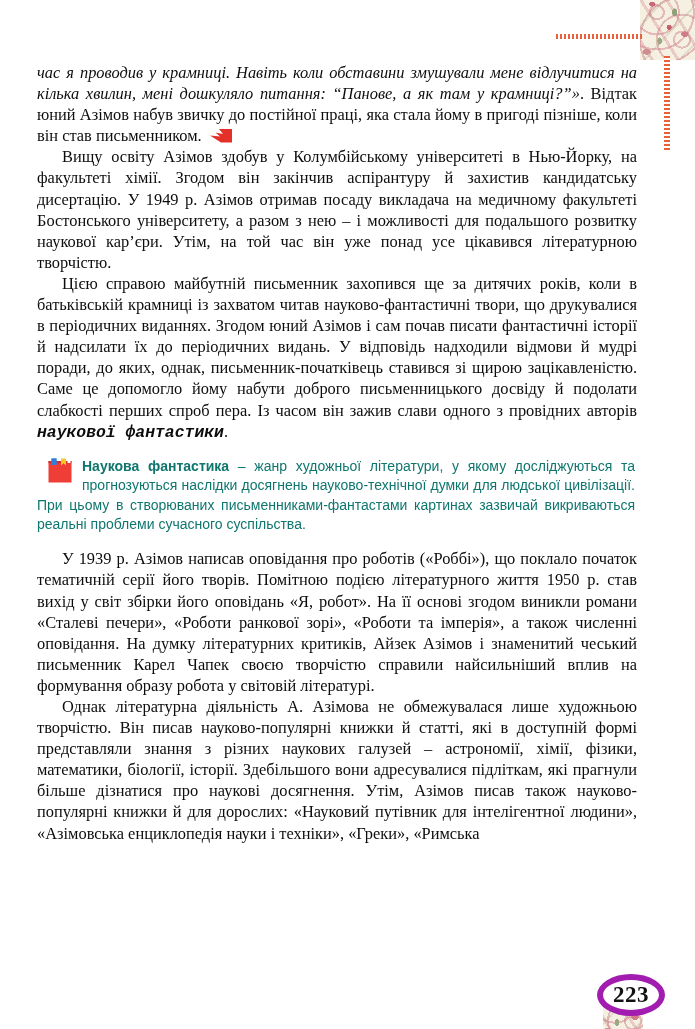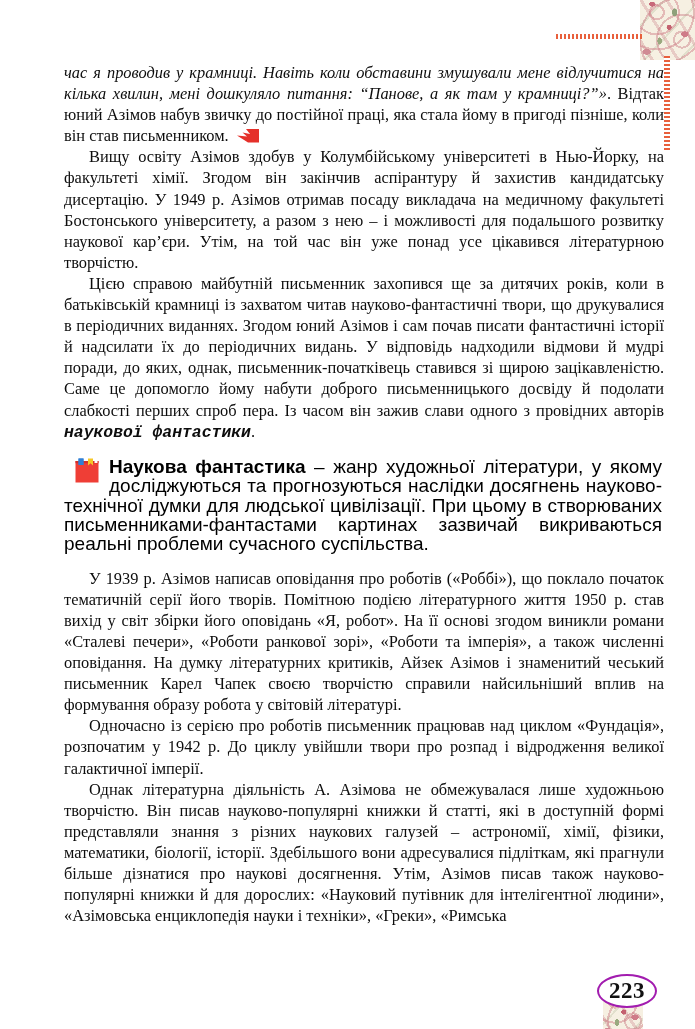--- a/index.html
+++ b/index.html
@@ -70,38 +70,38 @@
       #ffffff 2px 4px);
   }
 
   
   #page-number {
     position: absolute;
     left: 597px;
     top: 974px;
     width: 56px;
     height: 30px;
-    border: 2px solid #a21caf;
+    border: 6px solid #a21caf;
     border-radius: 50%;
     background: #ffffff;
     display: flex;
     align-items: center;
     justify-content: center;
     font-family: "Liberation Serif", "DejaVu Serif", serif;
     font-size: 23px;
     font-weight: bold;
     color: #111111;
     letter-spacing: 0.5px;
     z-index: 5;
   }
 
   
   #content {
     position: absolute;
-    left: 64px;
+    left: 37px;
     top: 62px;
     width: 600px;
   }
 
   p.body {
     margin: 0;
     font-size: 16.4px;
     line-height: 21.1px;
     color: #0d0d0d;
     text-align: justify;
@@ -127,23 +127,23 @@
     margin-left: 7px;
     vertical-align: -2px;
   }
 
   
   #callout {
     position: relative;
     margin: 14px 2px 0 0;
     min-height: 40px;
     font-family: "Liberation Sans", "DejaVu Sans", sans-serif;
-    font-size: 19px;
+    font-size: 14px;
     line-height: 19.4px;
-    color: #000000;
+    color: #0f766e;
     text-align: justify;
   }
   #callout-icon {
     float: left;
     width: 26px;
     height: 26px;
     margin: 1px 9px 1px 10px;
     position: relative;
   }
   #callout-text { }
@@ -182,19 +182,18 @@
           <polygon points="4.5,0.5 9.5,0.5 9.5,7 7,5 4.5,7" fill="#2f7fd6"></polygon>
           <polygon points="14,0.5 19,0.5 19,7.5 16.5,5.3 14,7.5" fill="#f6c726"></polygon>
           <rect x="20.5" y="1" width="3" height="4" fill="#ffffff"></rect>
         </svg>
       </div>
       <div id="callout-text"><span class="term">Наукова фантастика</span><span> – жанр художньої літератури, у якому досліджуються та прогнозуються наслідки досягнень науково-технічної думки для людської цивілізації. При цьому в створюваних письменниками-фантастами картинах зазвичай викриваються реальні проблеми сучасного суспільства.</span></div>
     </div>
 
     <p class="body" style="margin-top:14px;">У 1939 р. Азімов написав оповідання про роботів («Роббі»), що поклало початок тематичній серії його творів. Помітною подією літературного життя 1950 р. став вихід у світ збірки його оповідань «Я, робот». На її основі згодом виникли романи «Сталеві печери», «Роботи ранкової зорі», «Роботи та імперія», а також численні оповідання. На думку літературних критиків, Айзек Азімов і знаменитий чеський письменник Карел Чапек своєю творчістю справили найсильніший вплив на формування образу робота у світовій літературі.</p>
 
-    <p class="body">Одночасно із серією про роботів письменник працював над циклом «Фундація», розпочатим у 1942 р. До циклу увійшли твори про розпад і відродження великої галактичної імперії.</p>
 
 
     <p class="body">Однак літературна діяльність А. Азімова не обмежувалася лише художньою творчістю. Він писав науково-популярні книжки й статті, які в доступній формі представляли знання з різних наукових галузей – астрономії, хімії, фізики, математики, біології, історії. Здебільшого вони адресувалися підліткам, які прагнули більше дізнатися про наукові досягнення. Утім, Азімов писав також науково-популярні книжки й для дорослих: «Науковий путівник для інтелігентної людини», «Азімовська енциклопедія науки і техніки», «Греки», «Римська</p>
 
   </div>
 </div>
 
 </body></html>

